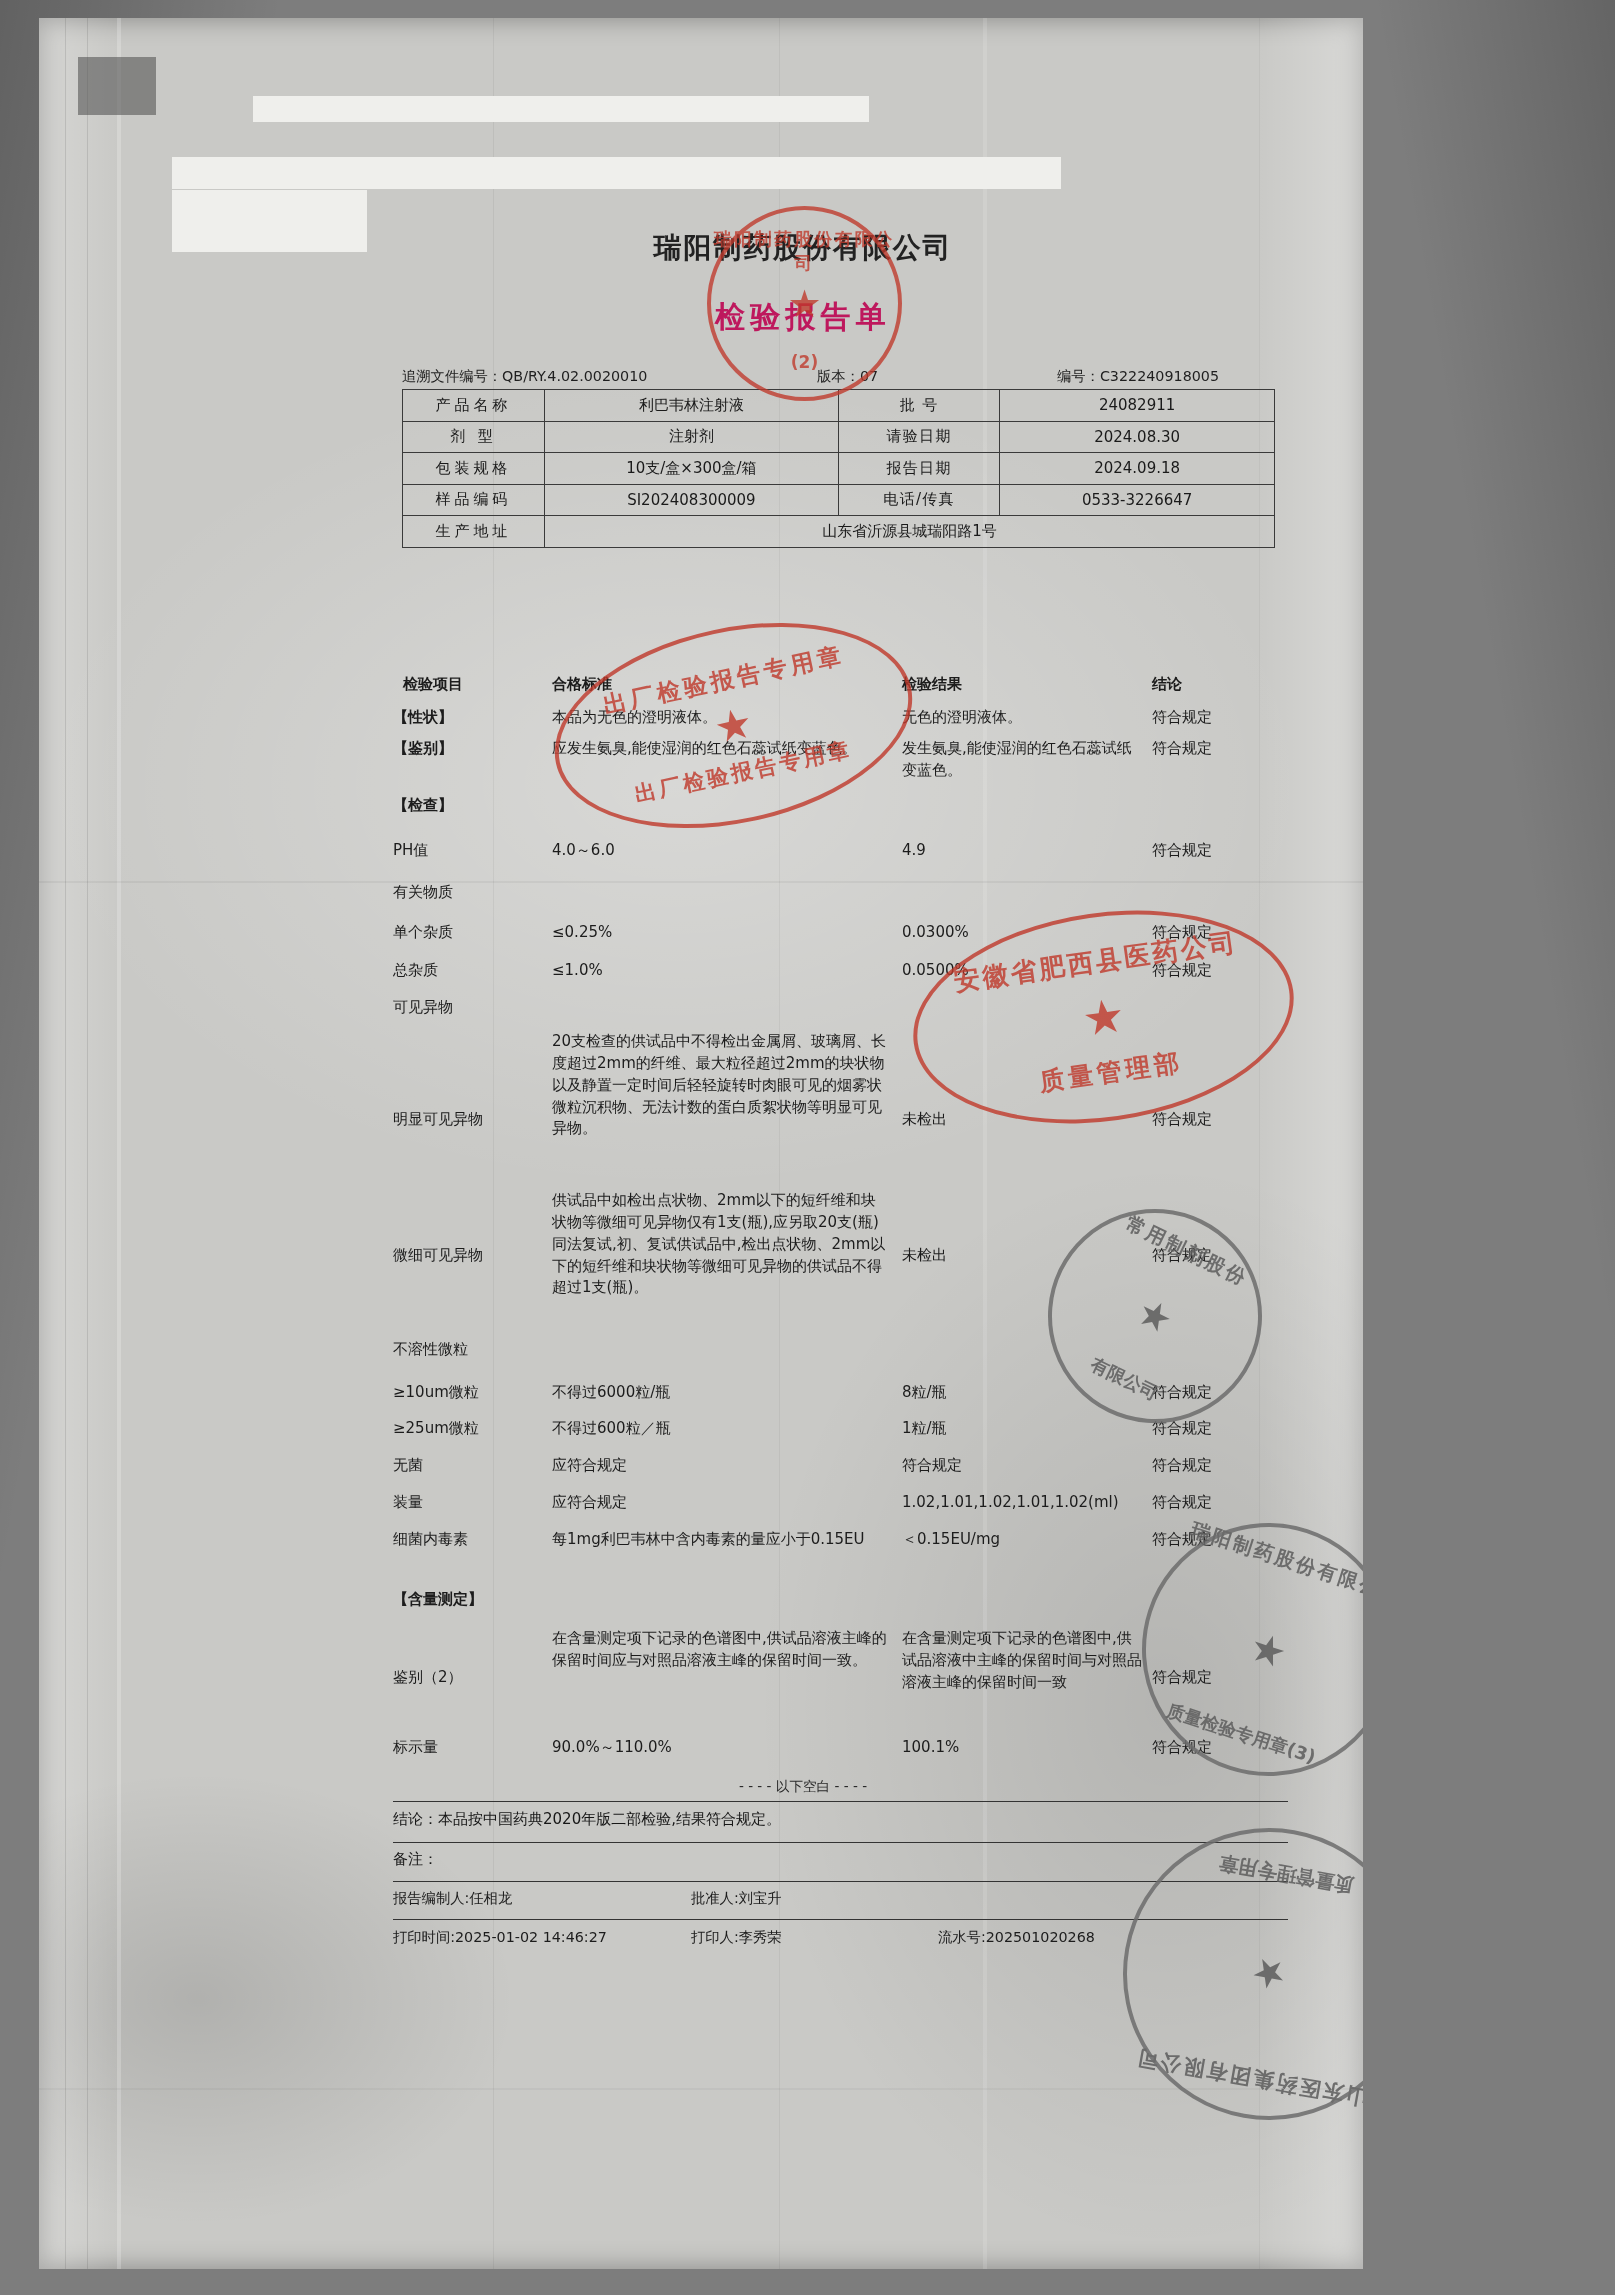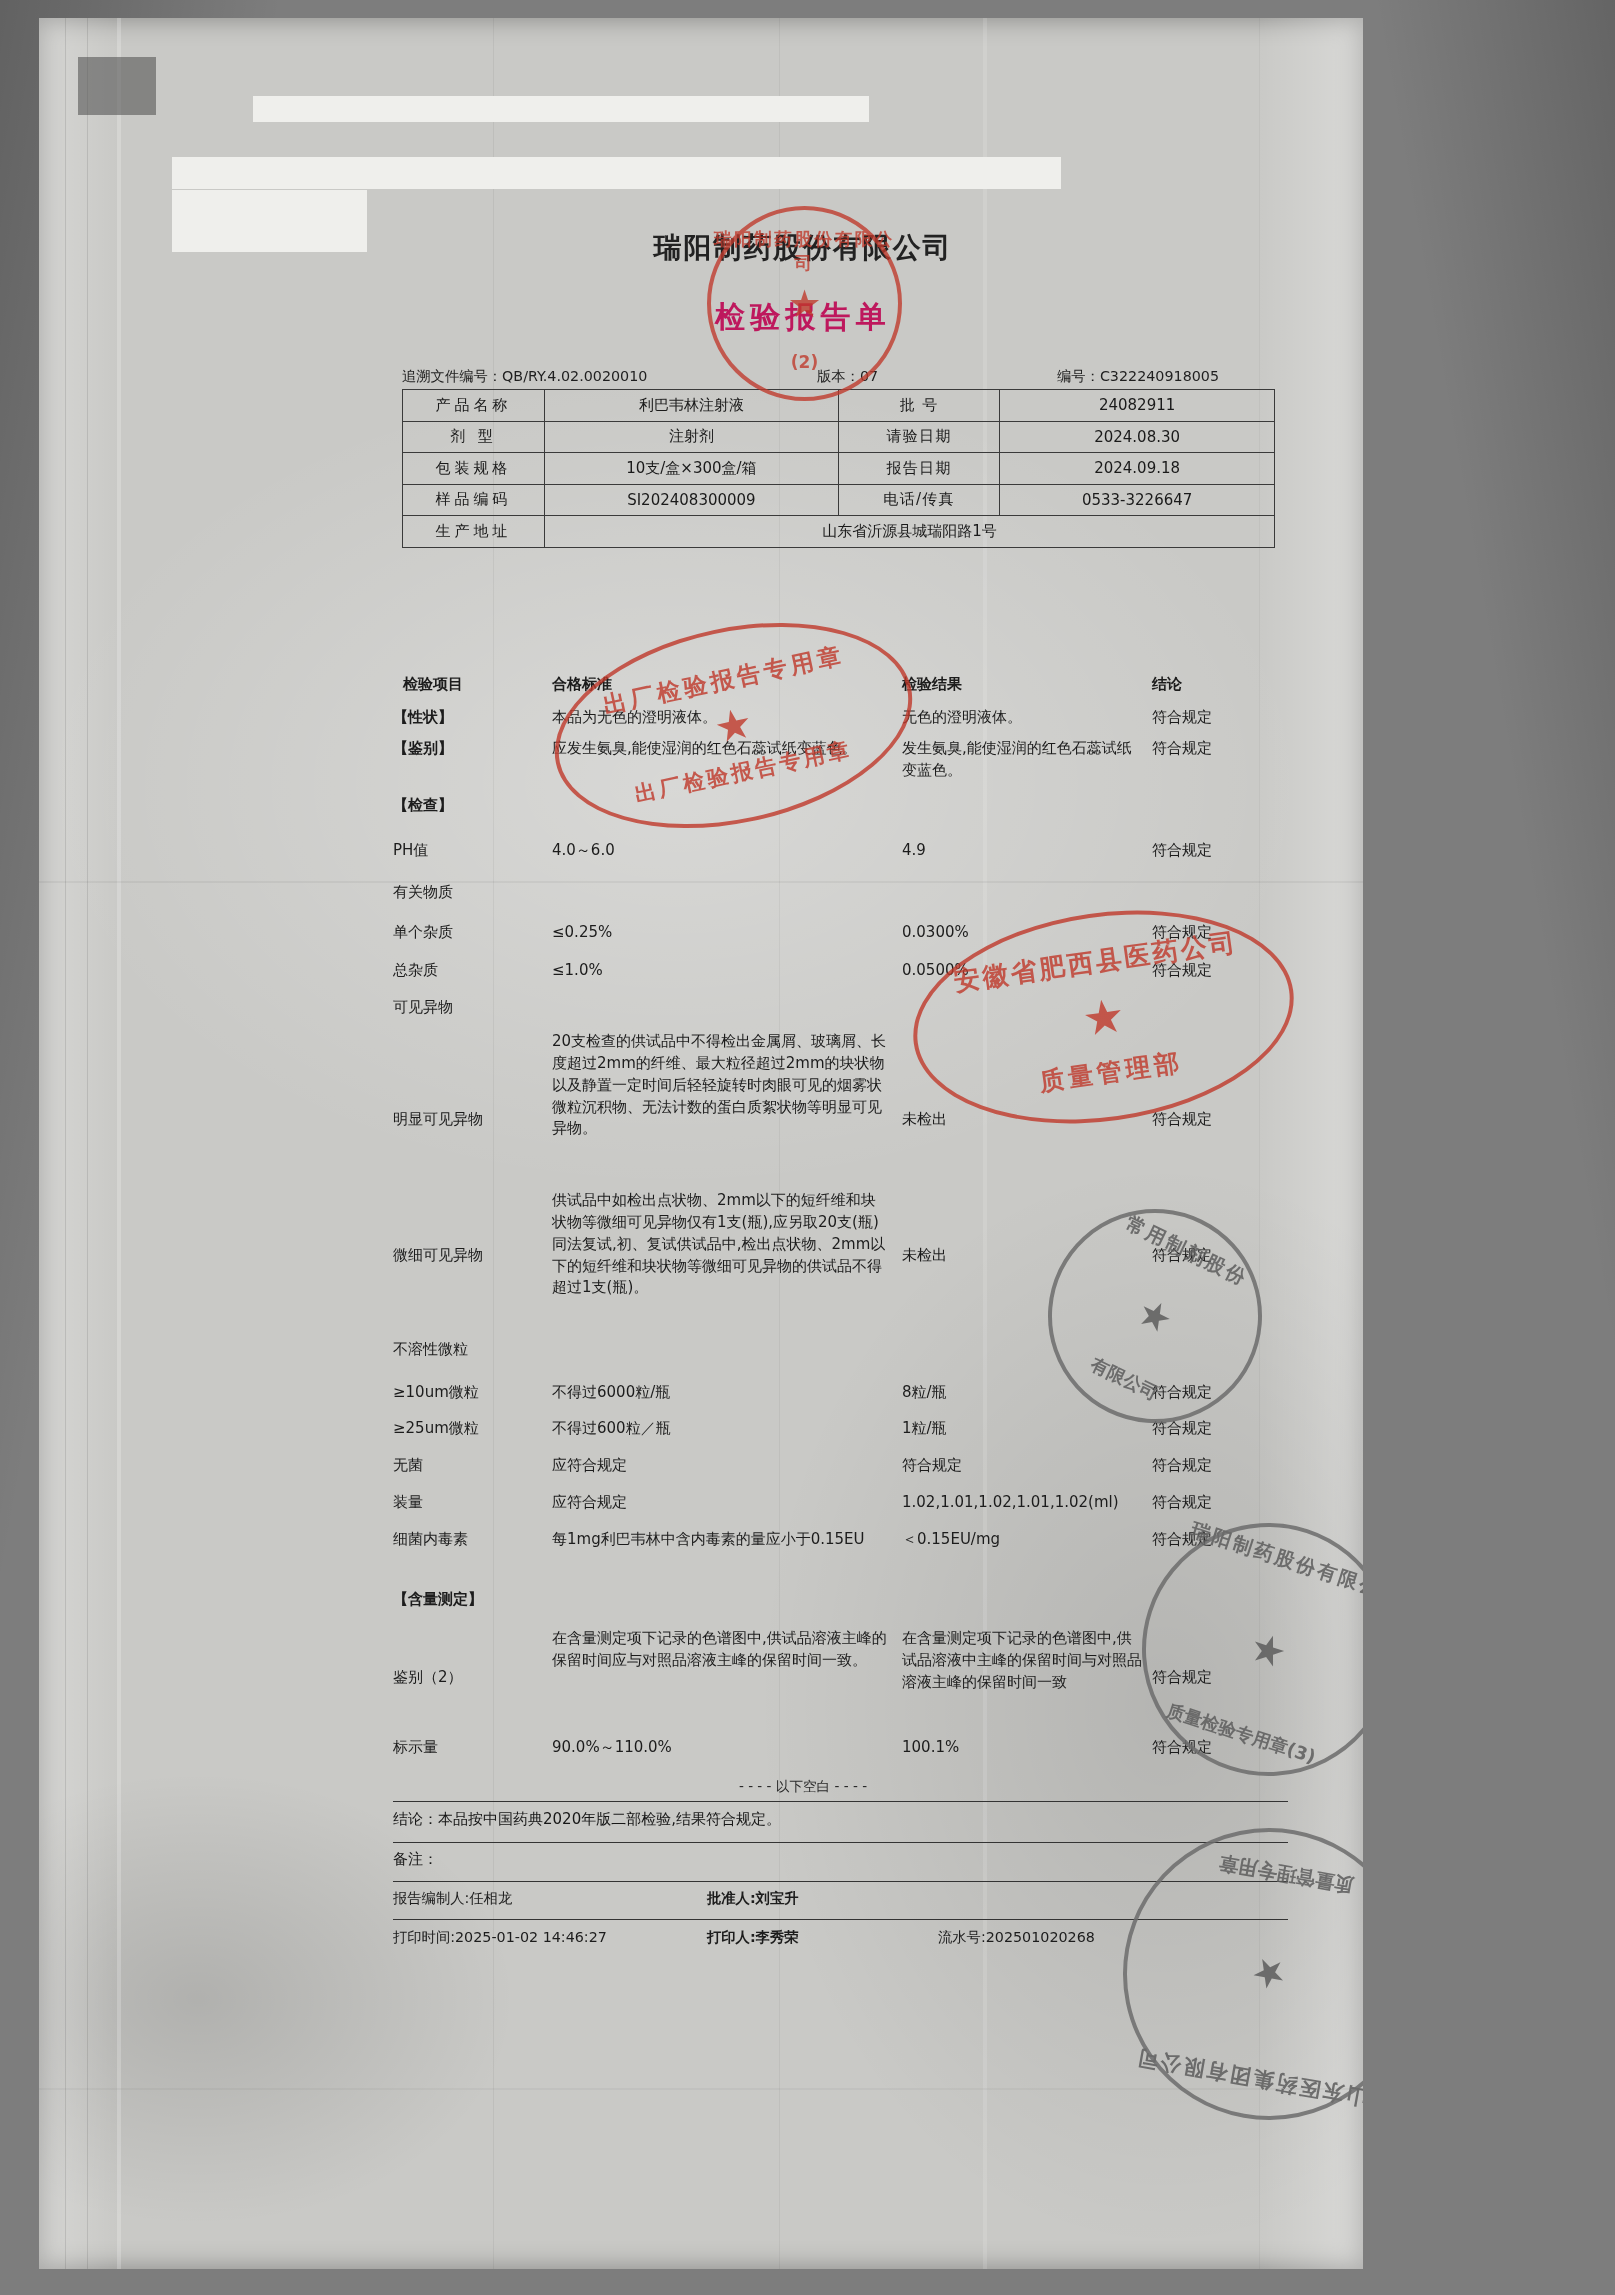--- a/index.html
+++ b/index.html
@@ -99,21 +99,21 @@
     position:absolute;left:0;right:0;text-align:center;font-size:13.6px;color:#2a2a2a;
   }
 
   .concl{
     position:absolute;left:354px;width:895px;font-size:15px;color:#171717;
   }
   .hline{position:absolute;left:354px;width:895px;height:1.3px;background:#333;}
 
   .footrow{position:absolute;left:354px;width:895px;font-size:14.3px;}
   .footrow .a{position:absolute;left:0;}
-  .footrow .b{position:absolute;left:314px;font-weight:bold;}
+  .footrow .b{position:absolute;left:298px;}
   .footrow .c{position:absolute;left:545px;}
 
   
   .stamp{position:absolute;pointer-events:none;}
   .round{
     border:4.5px solid #c0392b;border-radius:50%;
     color:#c0392b;position:absolute;
     box-sizing:border-box;opacity:.78;
   }
   .oval{

